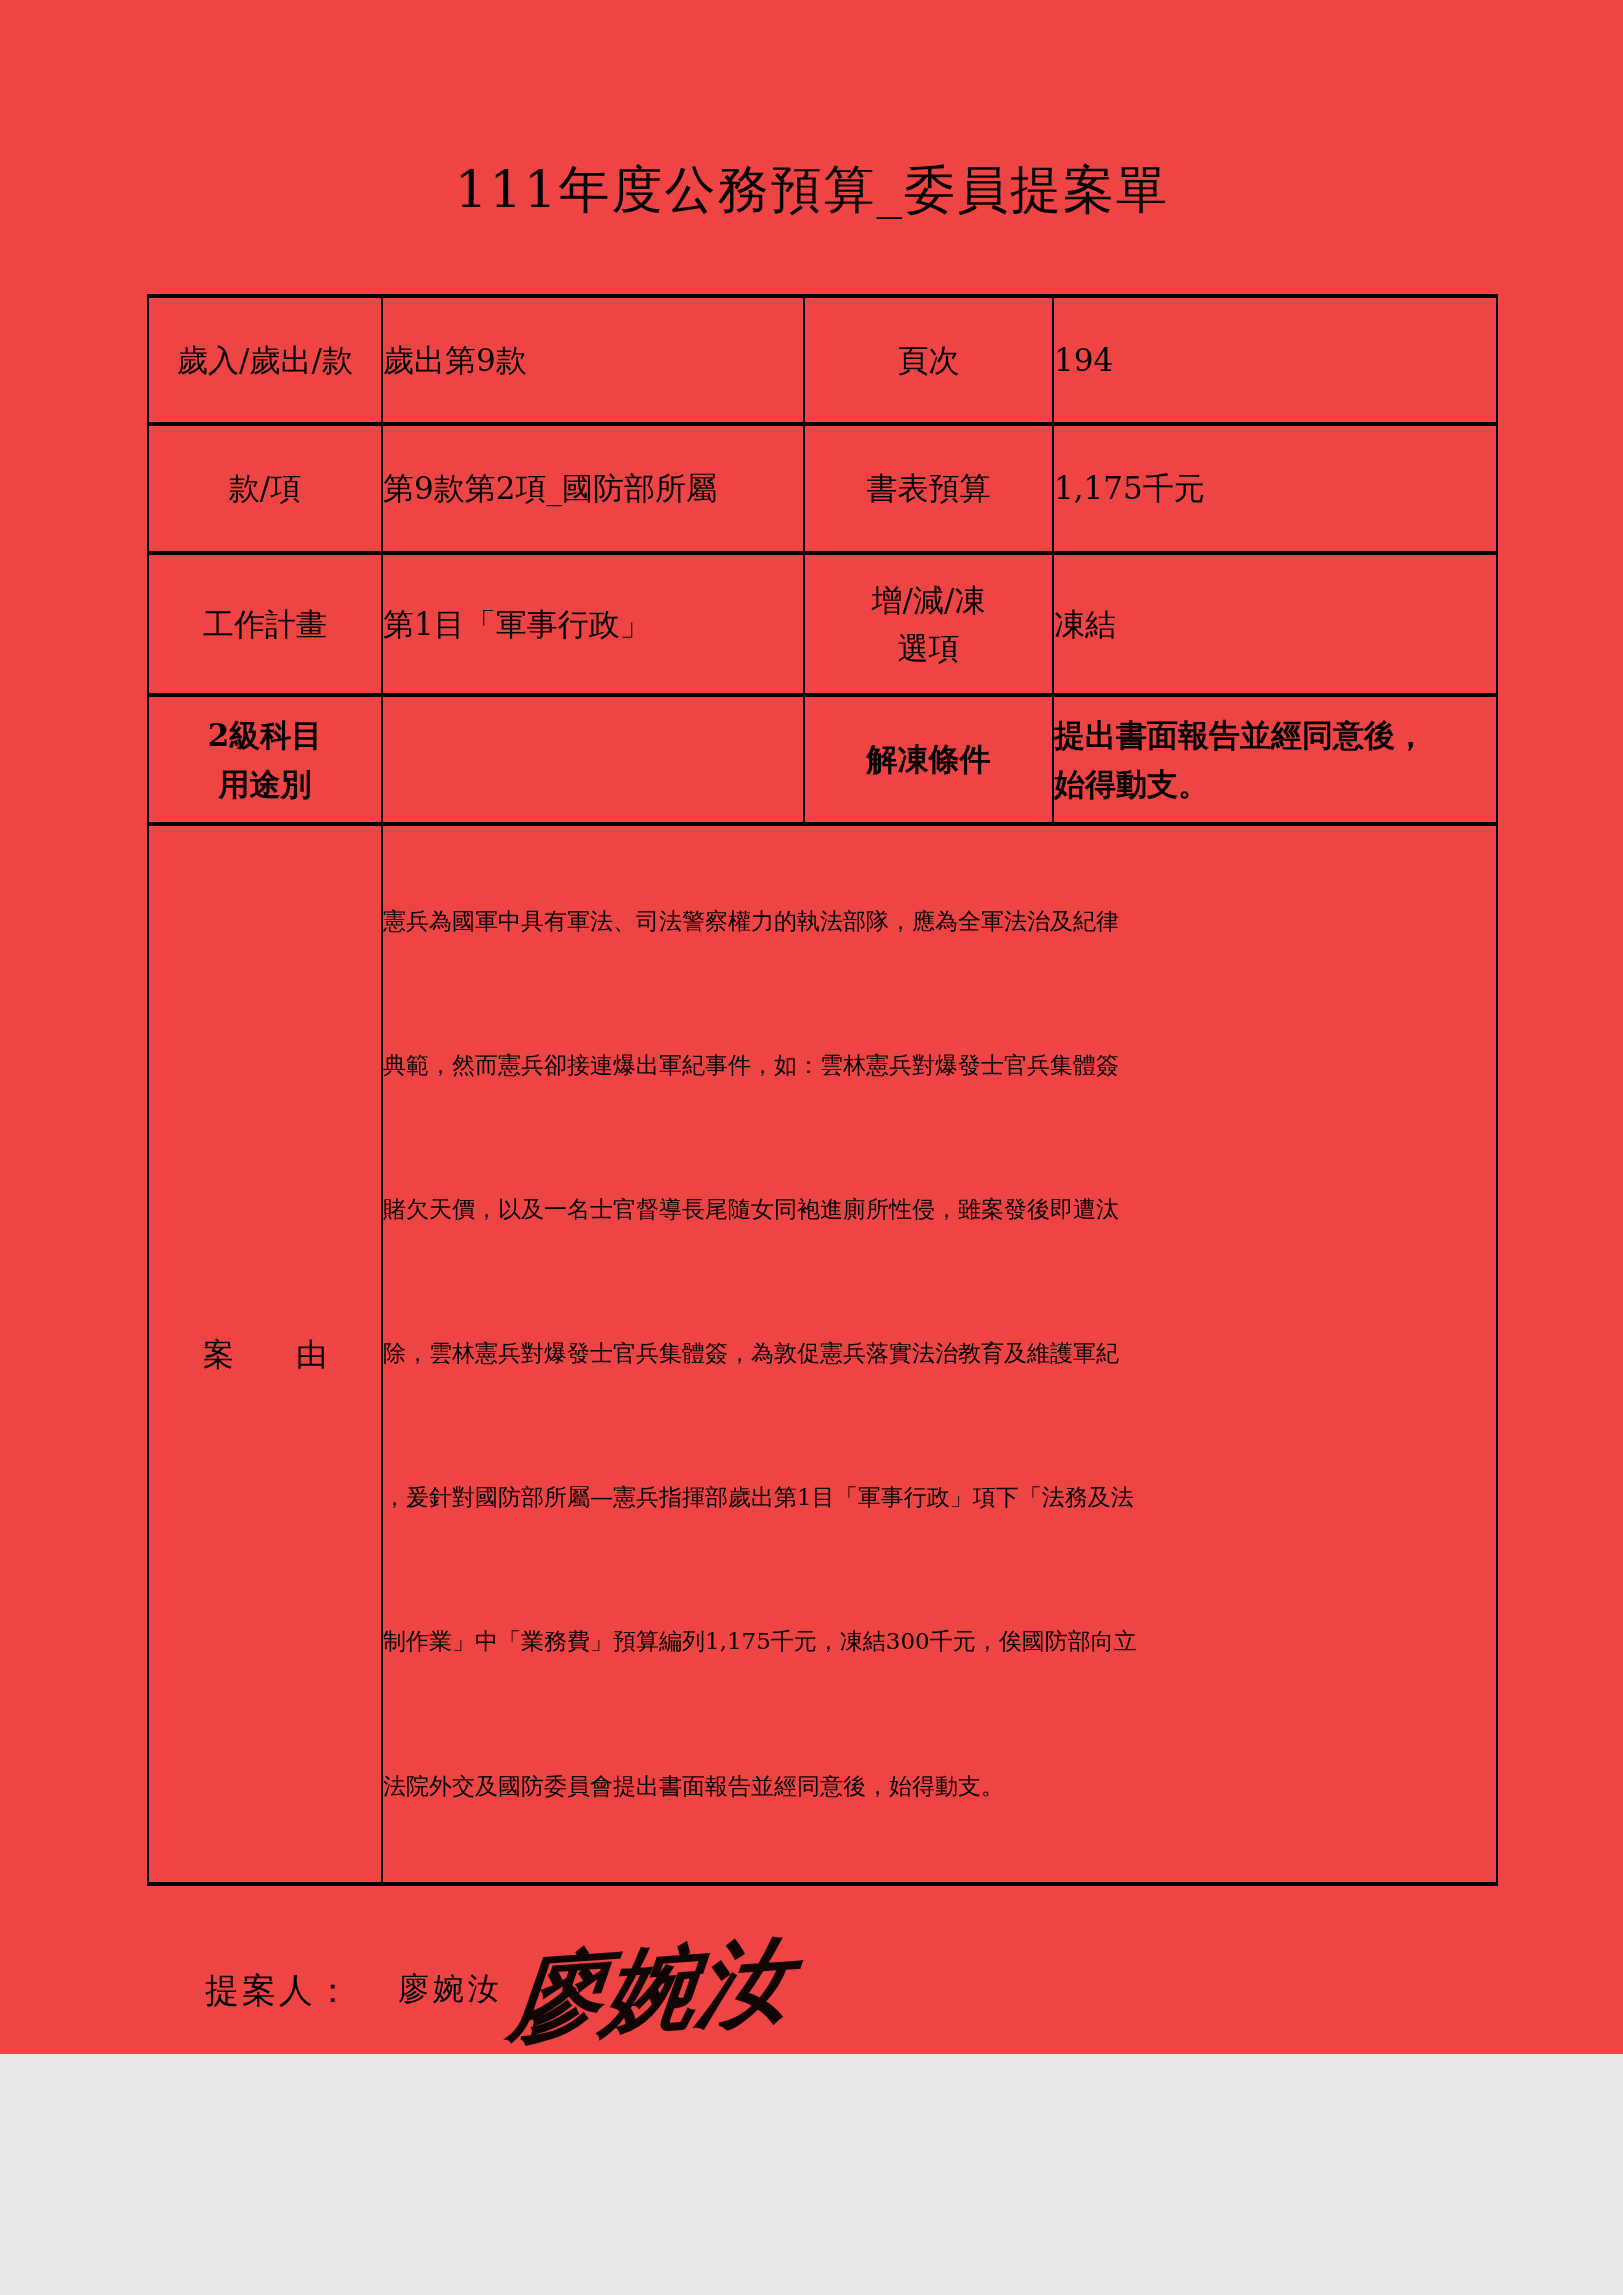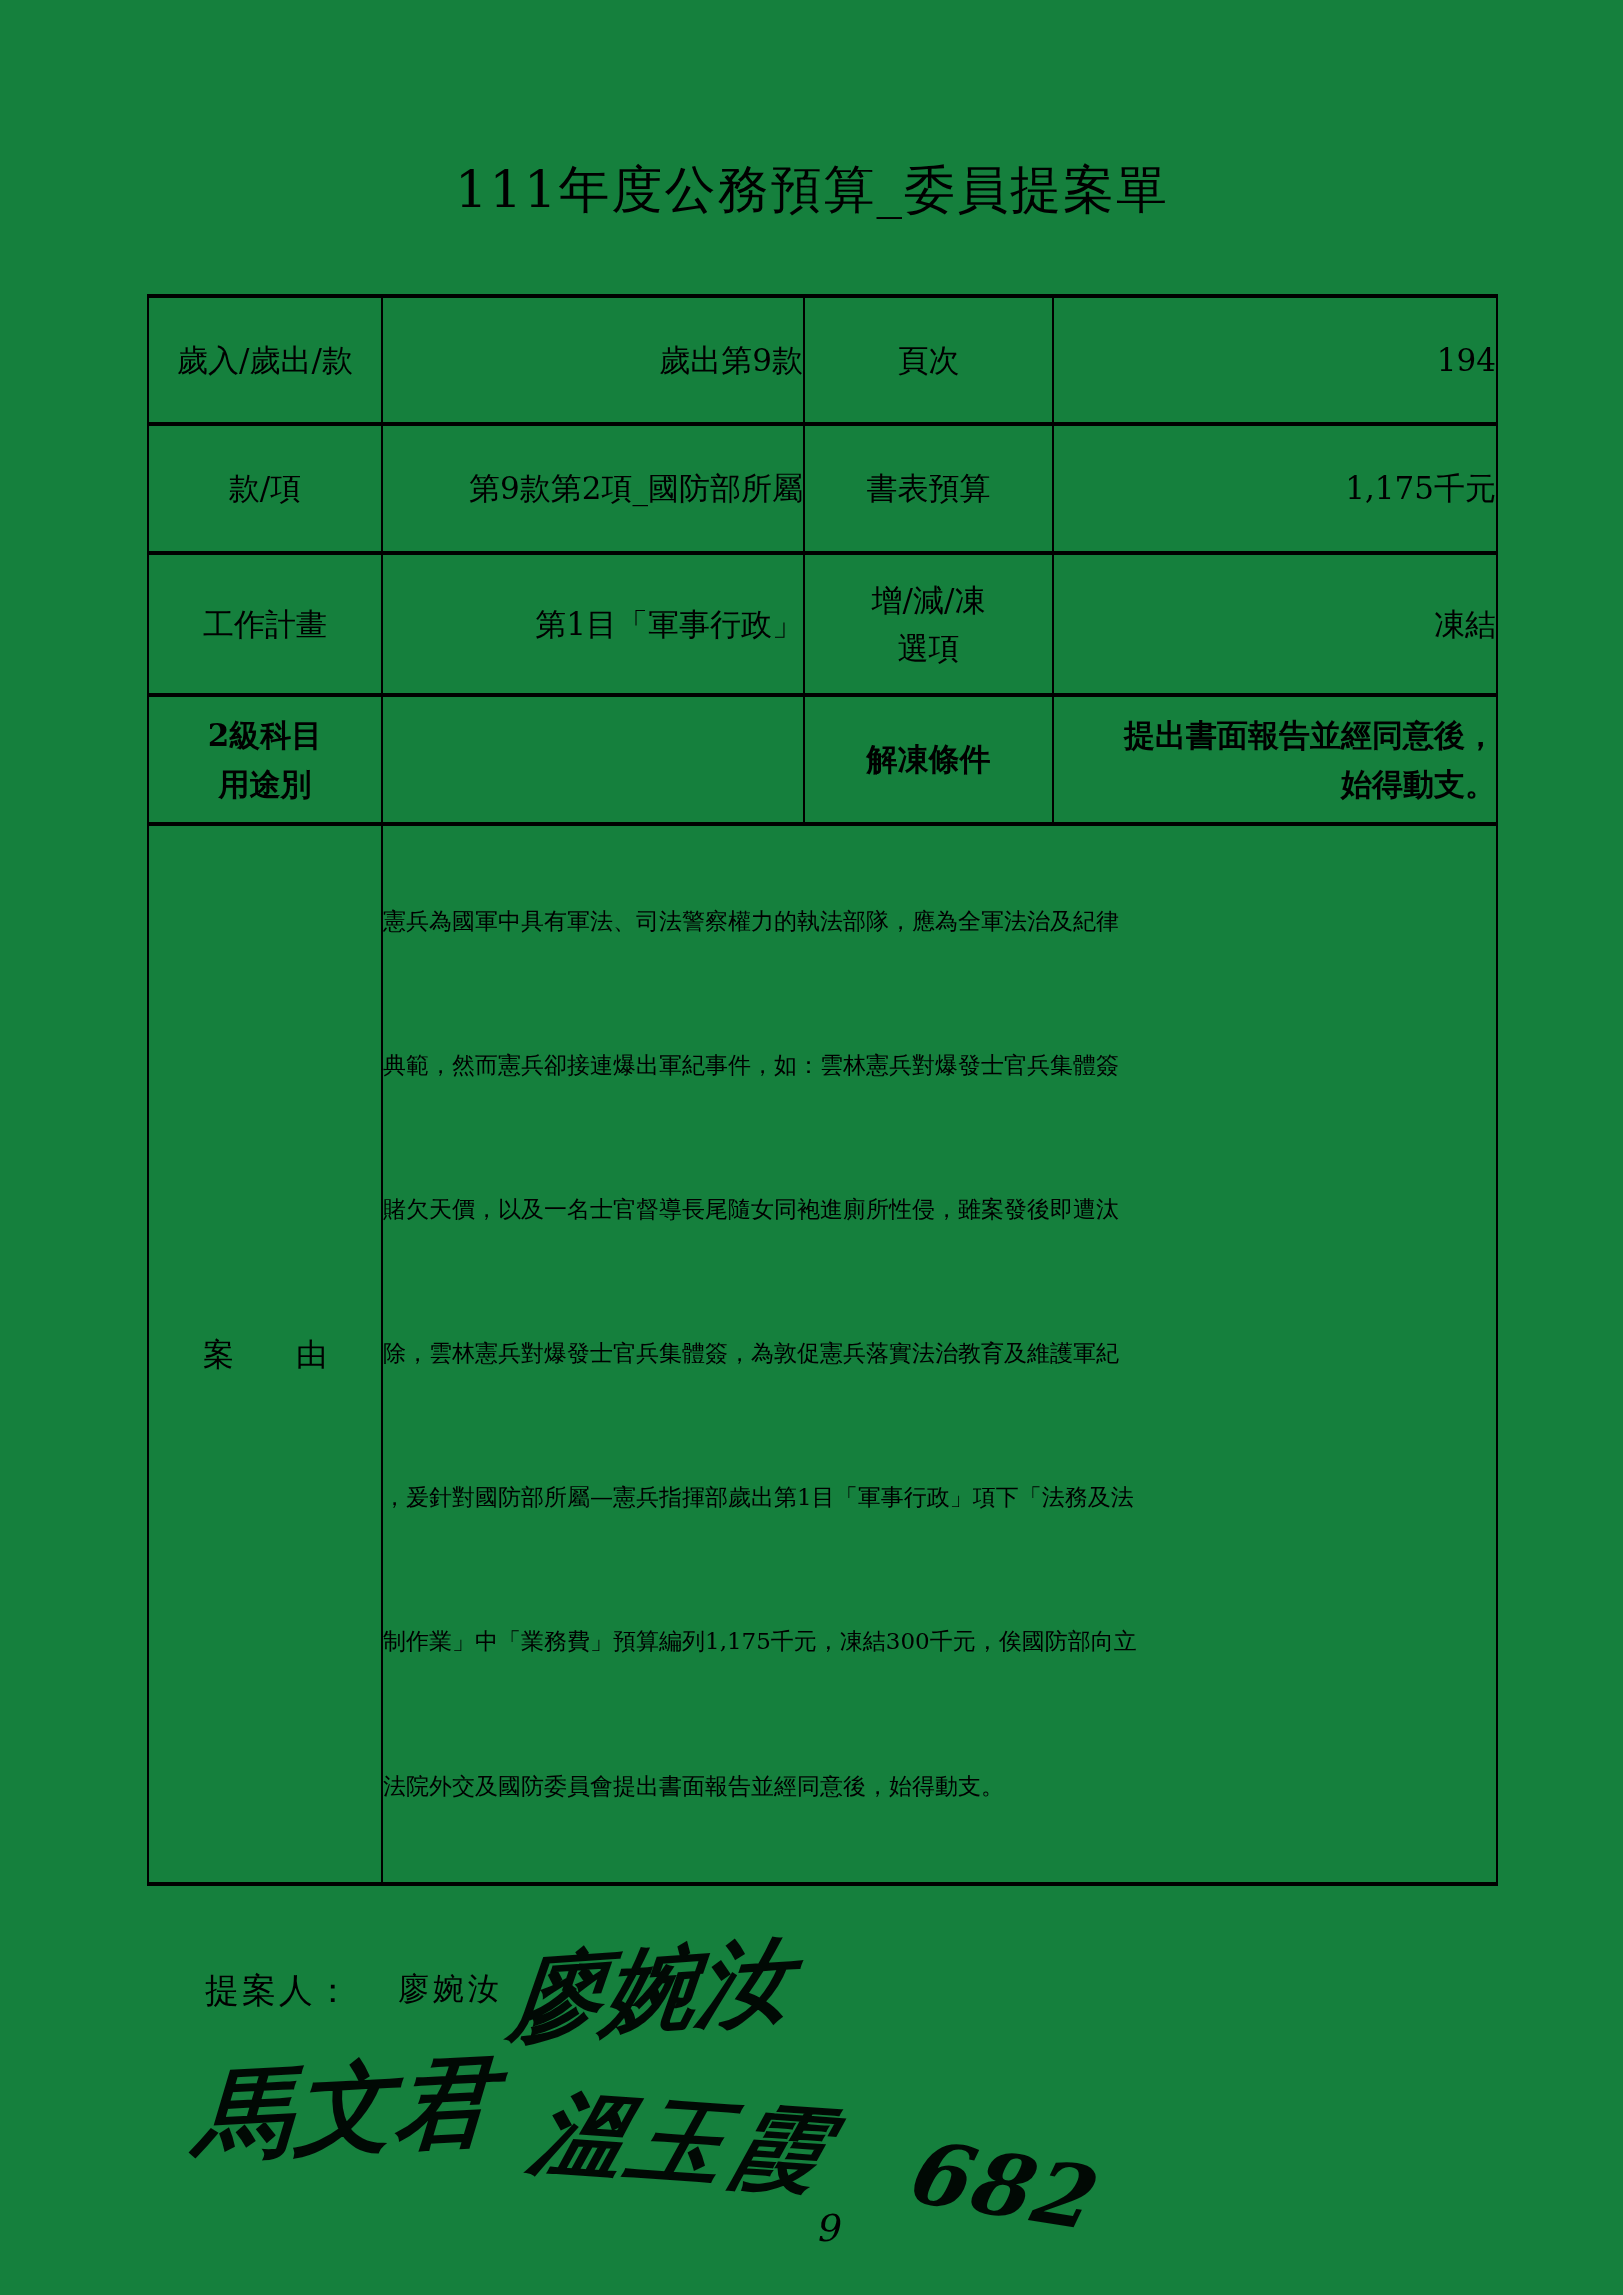--- a/index.html
+++ b/index.html
@@ -1,20 +1,20 @@
 <!DOCTYPE html>
 <html style="font-size:7.8px"><head>
 <meta charset="utf-8">
 <style>
   html, body { margin: 0; padding: 0; background: #e8e8e8; }
   .page {
     position: relative;
     width: 1624px;
-    height: 2295px;
-    background: #15803d;
+    height: 2054px;
+    background: #ef4444;
     font-family: "DejaVu Serif", "Liberation Serif", serif;
     color: #000;
     overflow: hidden;
   }
   .doc-title {
     position: absolute;
     top: 156px;
     left: 0;
     width: 100%;
     text-align: center;
@@ -40,21 +40,21 @@
     line-height: 1.55;
     vertical-align: middle;
     padding: 0;
     overflow: hidden;
   }
   td.lbl {
     text-align: center;
     white-space: pre-line;
   }
   td.val {
-    text-align: right;
+    text-align: left;
     padding: 3.9px 8.8px 3.9px 10.8px;
     white-space: pre-line;
   }
   tr.r1 { height: 128px; }
   tr.r2 { height: 129px; }
   tr.r3 { height: 186px; }
   tr.r4 { height: 142px; }
   tr.r5 { height: 128px; }
   tr.r6 { height: 131px; }
   tr.r7 { height: 129px; font-weight: bold; }

